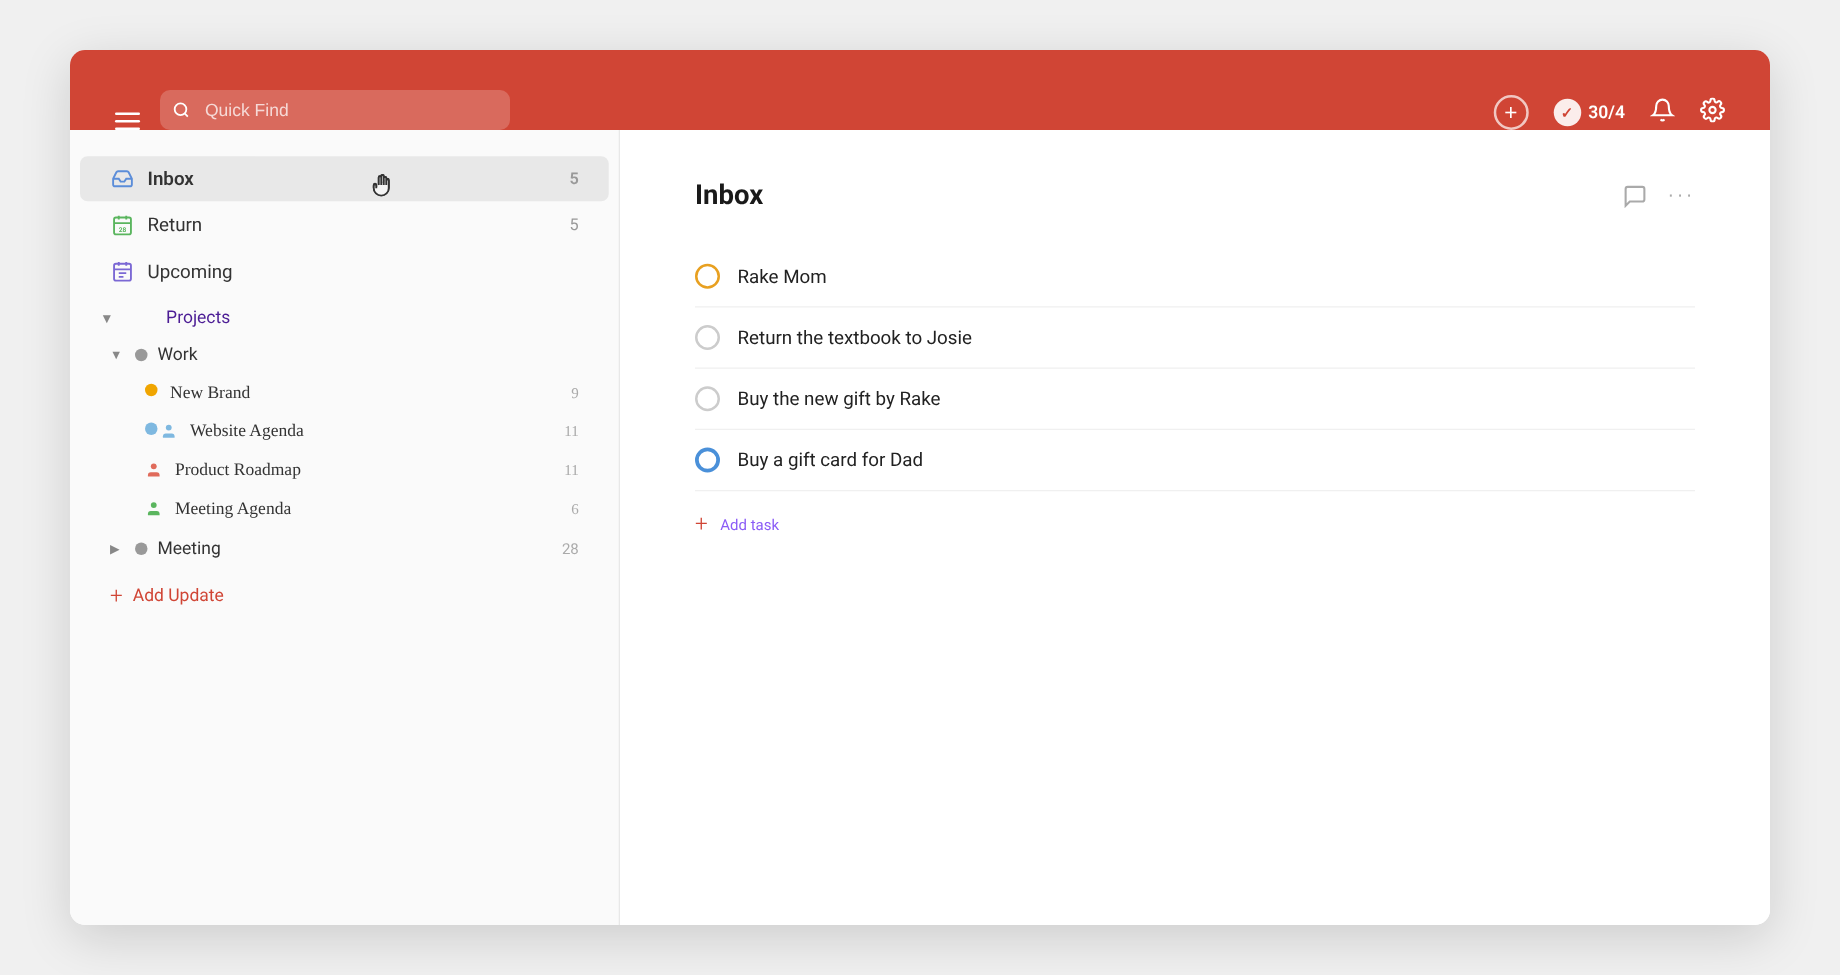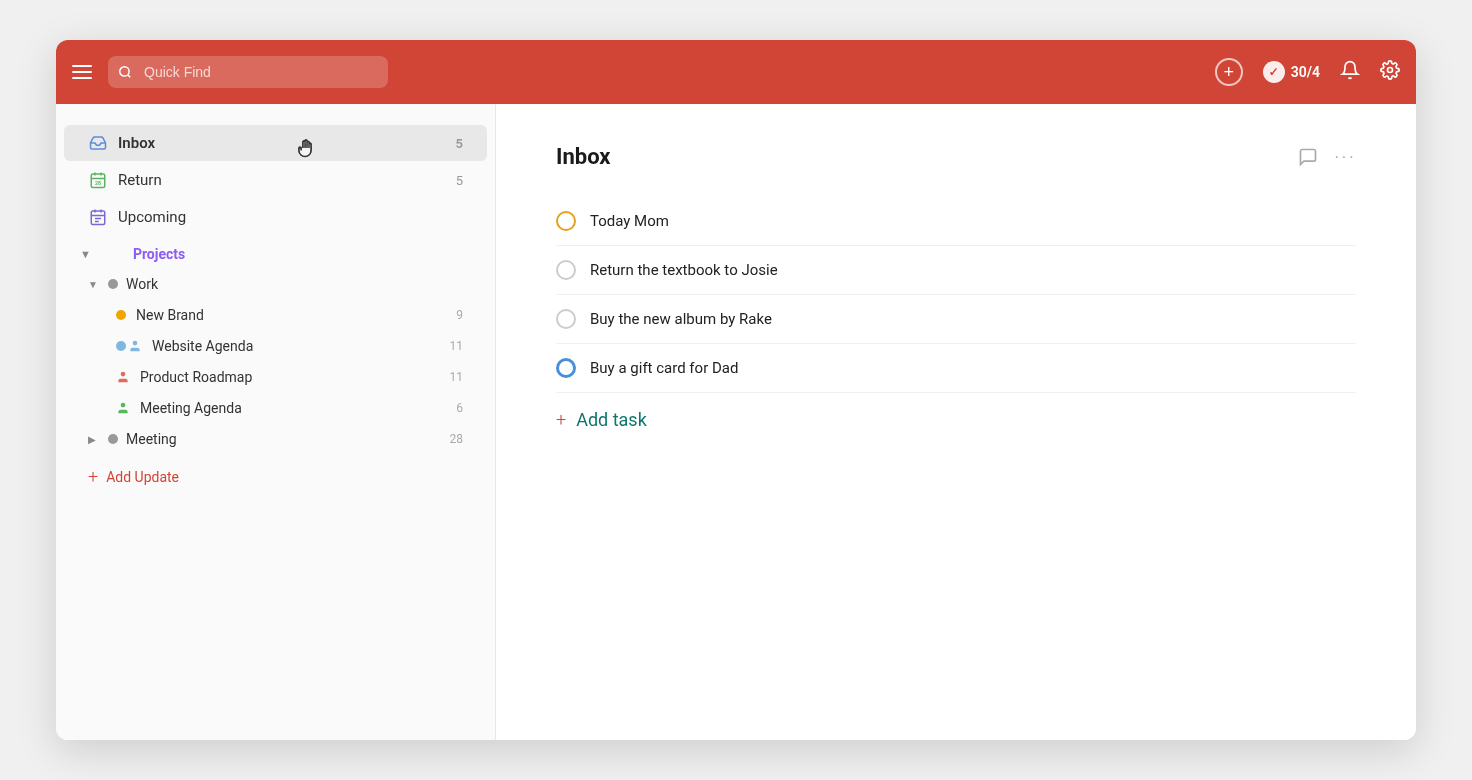--- a/index.html
+++ b/index.html
@@ -19,22 +19,22 @@
       overflow: hidden;
       box-shadow: 0 10px 40px rgba(0,0,0,0.15);
       display: flex;
       flex-direction: column;
     }
     
     .header {
       background: #d04535;
       height: 64px;
       display: flex;
-      align-items: center;
-      padding: 0 16px;
+      align-items: flex-end;
+      padding: 0 36px;
       gap: 16px;
       flex-shrink: 0;
     }
     .header-menu-icon {
       color: #fff;
       font-size: 18px;
       cursor: pointer;
       display: flex;
       flex-direction: column;
       gap: 4px;
@@ -162,39 +162,40 @@
     
     .sidebar-section {
       padding: 10px 24px 6px;
       display: flex;
       align-items: center;
       gap: 6px;
       cursor: pointer;
     }
     .sidebar-section-label {
       font-size: 14px;
-      font-weight: 700;
-      color: #8b5cf6;
+      font-weight: 400;
+      color: #4c1d95;
       padding-left: 36px;
     }
     .chevron-icon {
       font-size: 11px;
       color: #888;
     }
     
     .project-item {
       display: flex;
-      align-items: center;
+      align-items: flex-start;
       gap: 10px;
       padding: 7px 24px 7px 32px;
       cursor: pointer;
       font-size: 14px;
       color: #333;
       border-radius: 6px;
       margin: 1px 8px;
+      font-family: Liberation Serif, serif;
     }
     .project-dot {
       width: 10px;
       height: 10px;
       border-radius: 50%;
       flex-shrink: 0;
     }
     .project-count {
       margin-left: auto;
       color: #aaa;
@@ -292,22 +293,22 @@
     }
     .add-task-row {
       display: flex;
       align-items: center;
       gap: 10px;
       padding: 16px 0;
       cursor: pointer;
       color: #d04535;
     }
     .add-task-label {
-      font-size: 18px;
-      color: #0f766e;
+      font-size: 12px;
+      color: #8b5cf6;
     }
     
     .cursor-hand {
       position: absolute;
       width: 24px;
       height: 24px;
       pointer-events: none;
     }
     .inbox-wrapper {
       position: relative;
@@ -472,32 +473,32 @@
           <button class="content-action-btn">
             <span style="color:#aaa;font-size:16px;letter-spacing:2px;">···</span>
           </button>
         </div>
       </div>
 
       <ul class="task-list">
 
         <li class="task-item">
           <div class="task-circle orange"></div>
-          <span class="task-label">Today Mom</span>
+          <span class="task-label">Rake Mom</span>
         </li>
 
 
         <li class="task-item">
           <div class="task-circle"></div>
           <span class="task-label">Return the textbook to Josie</span>
         </li>
 
         <li class="task-item">
           <div class="task-circle"></div>
-          <span class="task-label">Buy the new album by Rake</span>
+          <span class="task-label">Buy the new gift by Rake</span>
         </li>
 
         <li class="task-item">
           <div class="task-circle blue-filled"></div>
           <span class="task-label">Buy a gift card for Dad</span>
         </li>
 
       </ul>
 
       <div class="add-task-row">

